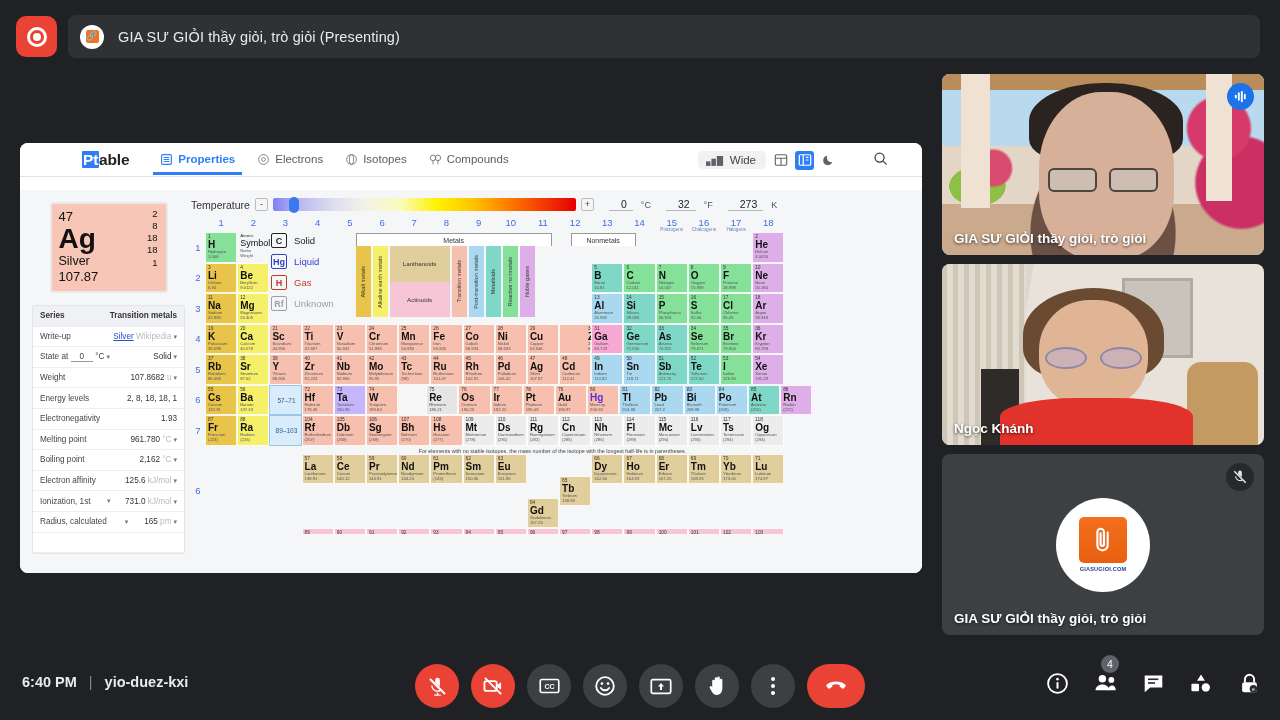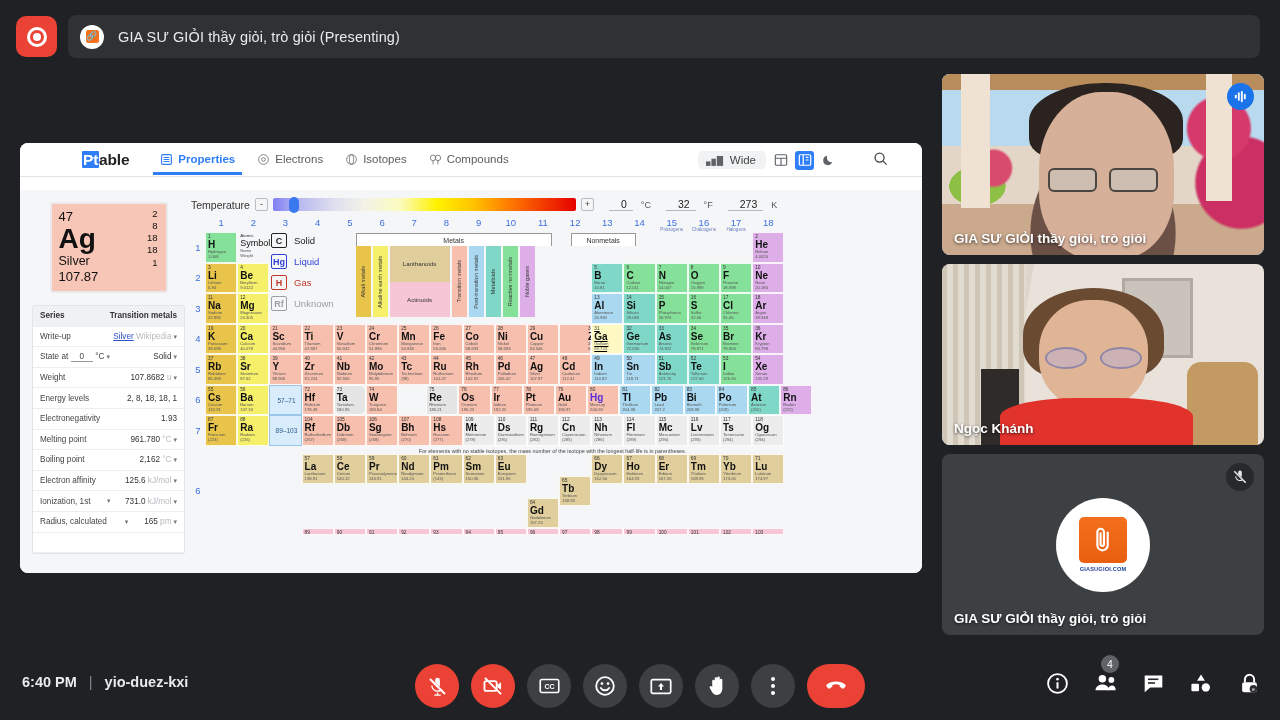--- a/index.html
+++ b/index.html
@@ -619,21 +619,21 @@
                     <span class="s">Cu</span>
                     <span class="nm2">Copper</span>
                     <span class="w2">63.546</span>
                   </div>
                   <div class="cell" style="background: rgb(247, 191, 174); padding-left: 28px;">
                     <span class="n">30</span>
                     <span class="s">Zn</span>
                     <span class="nm2">Zinc</span>
                     <span class="w2">65.38</span>
                   </div>
-                  <div class="cell" style="background: #fef9c3; text-decoration: underline;">
+                  <div class="cell" style="background: #f9a8d4;">
                     <span class="n">31</span>
                     <span class="s">Ga</span>
                     <span class="nm2">Gallium</span>
                     <span class="w2">69.723</span>
                   </div>
                   <div class="cell" style="background: rgb(127, 216, 199);">
                     <span class="n">32</span>
                     <span class="s">Ge</span>
                     <span class="nm2">Germanium</span>
                     <span class="w2">72.630</span>
@@ -792,21 +792,21 @@
                     <span class="nm2">Barium</span>
                     <span class="w2">137.33</span>
                   </div>
                   <div class="cell span">57–71</div>
                   <div class="cell" style="background: rgb(247, 191, 174);">
                     <span class="n">72</span>
                     <span class="s">Hf</span>
                     <span class="nm2">Hafnium</span>
                     <span class="w2">178.49</span>
                   </div>
-                  <div class="cell" style="background: #e5e5e5; border-radius: 6px;">
+                  <div class="cell" style="background: #c4b5fd;">
                     <span class="n">73</span>
                     <span class="s">Ta</span>
                     <span class="nm2">Tantalum</span>
                     <span class="w2">180.95</span>
                   </div>
                   <div class="cell" style="background: rgb(247, 191, 174);">
                     <span class="n">74</span>
                     <span class="s">W</span>
                     <span class="nm2">Tungsten</span>
                     <span class="w2">183.84</span>

